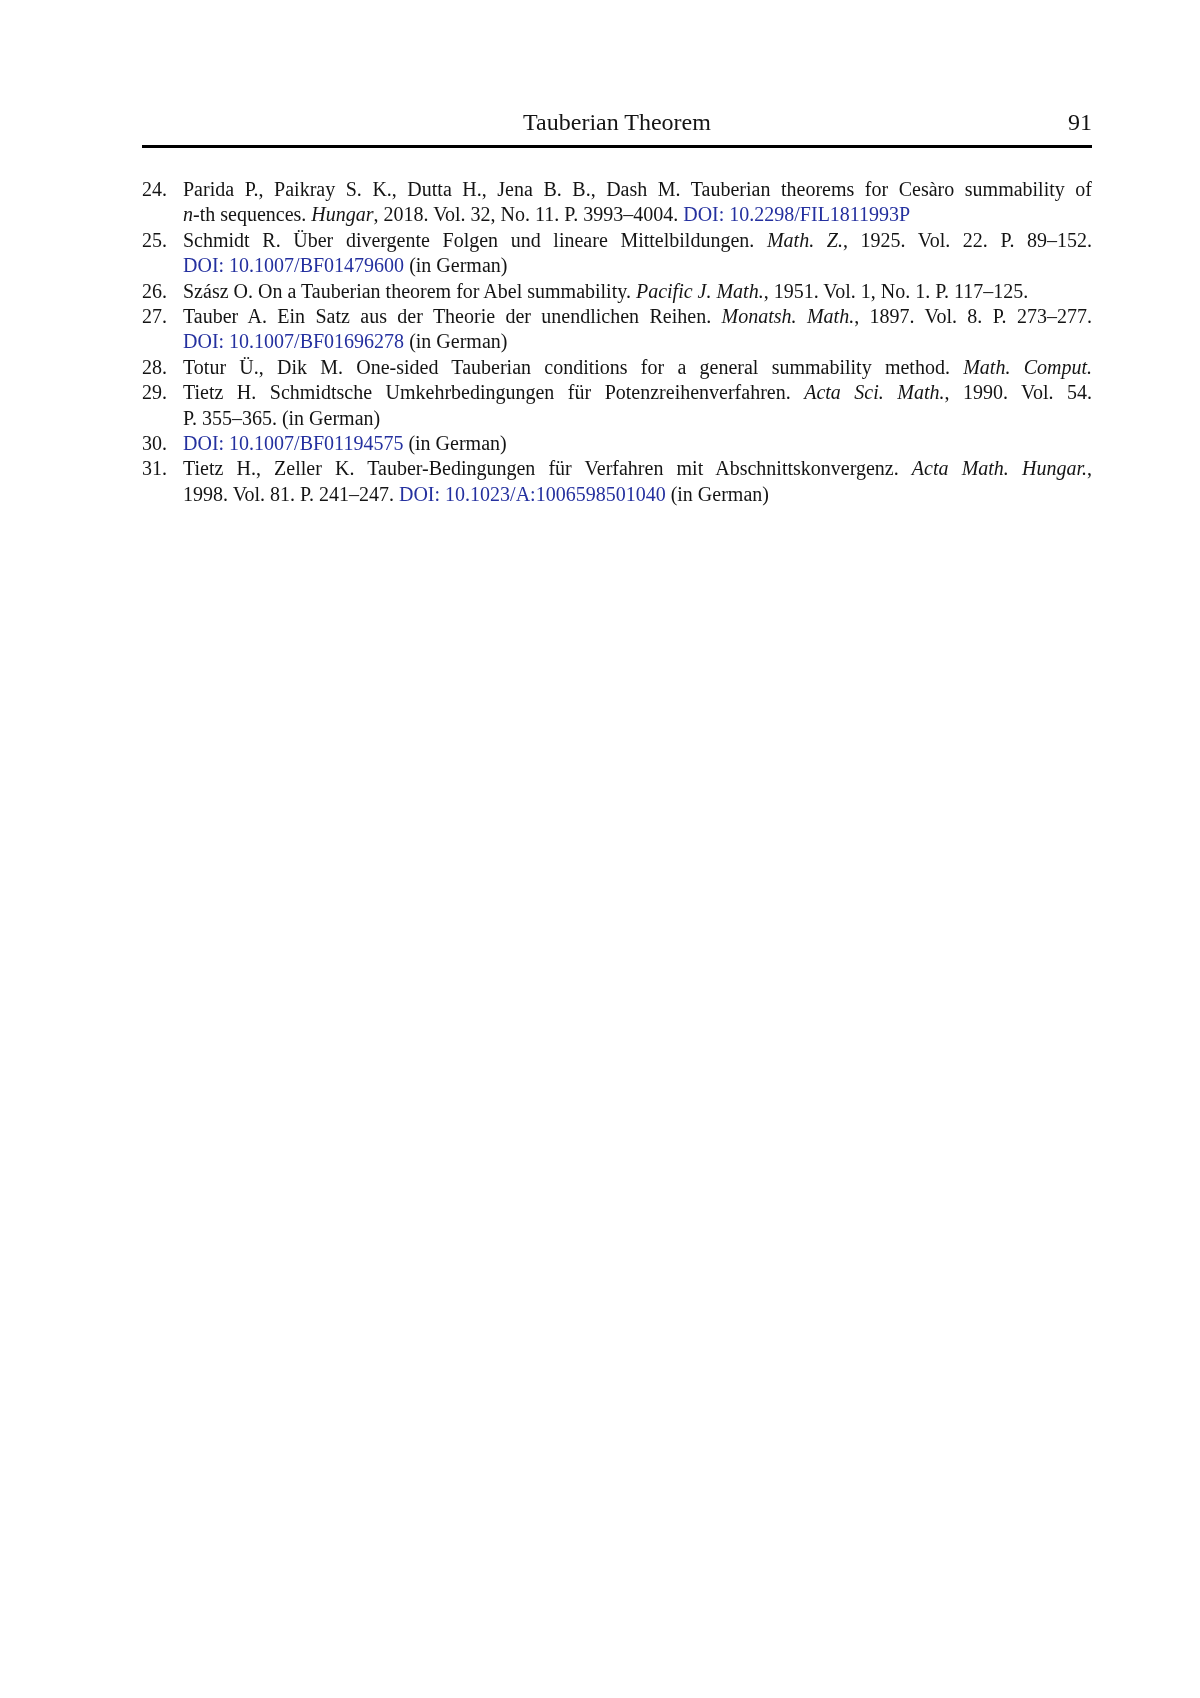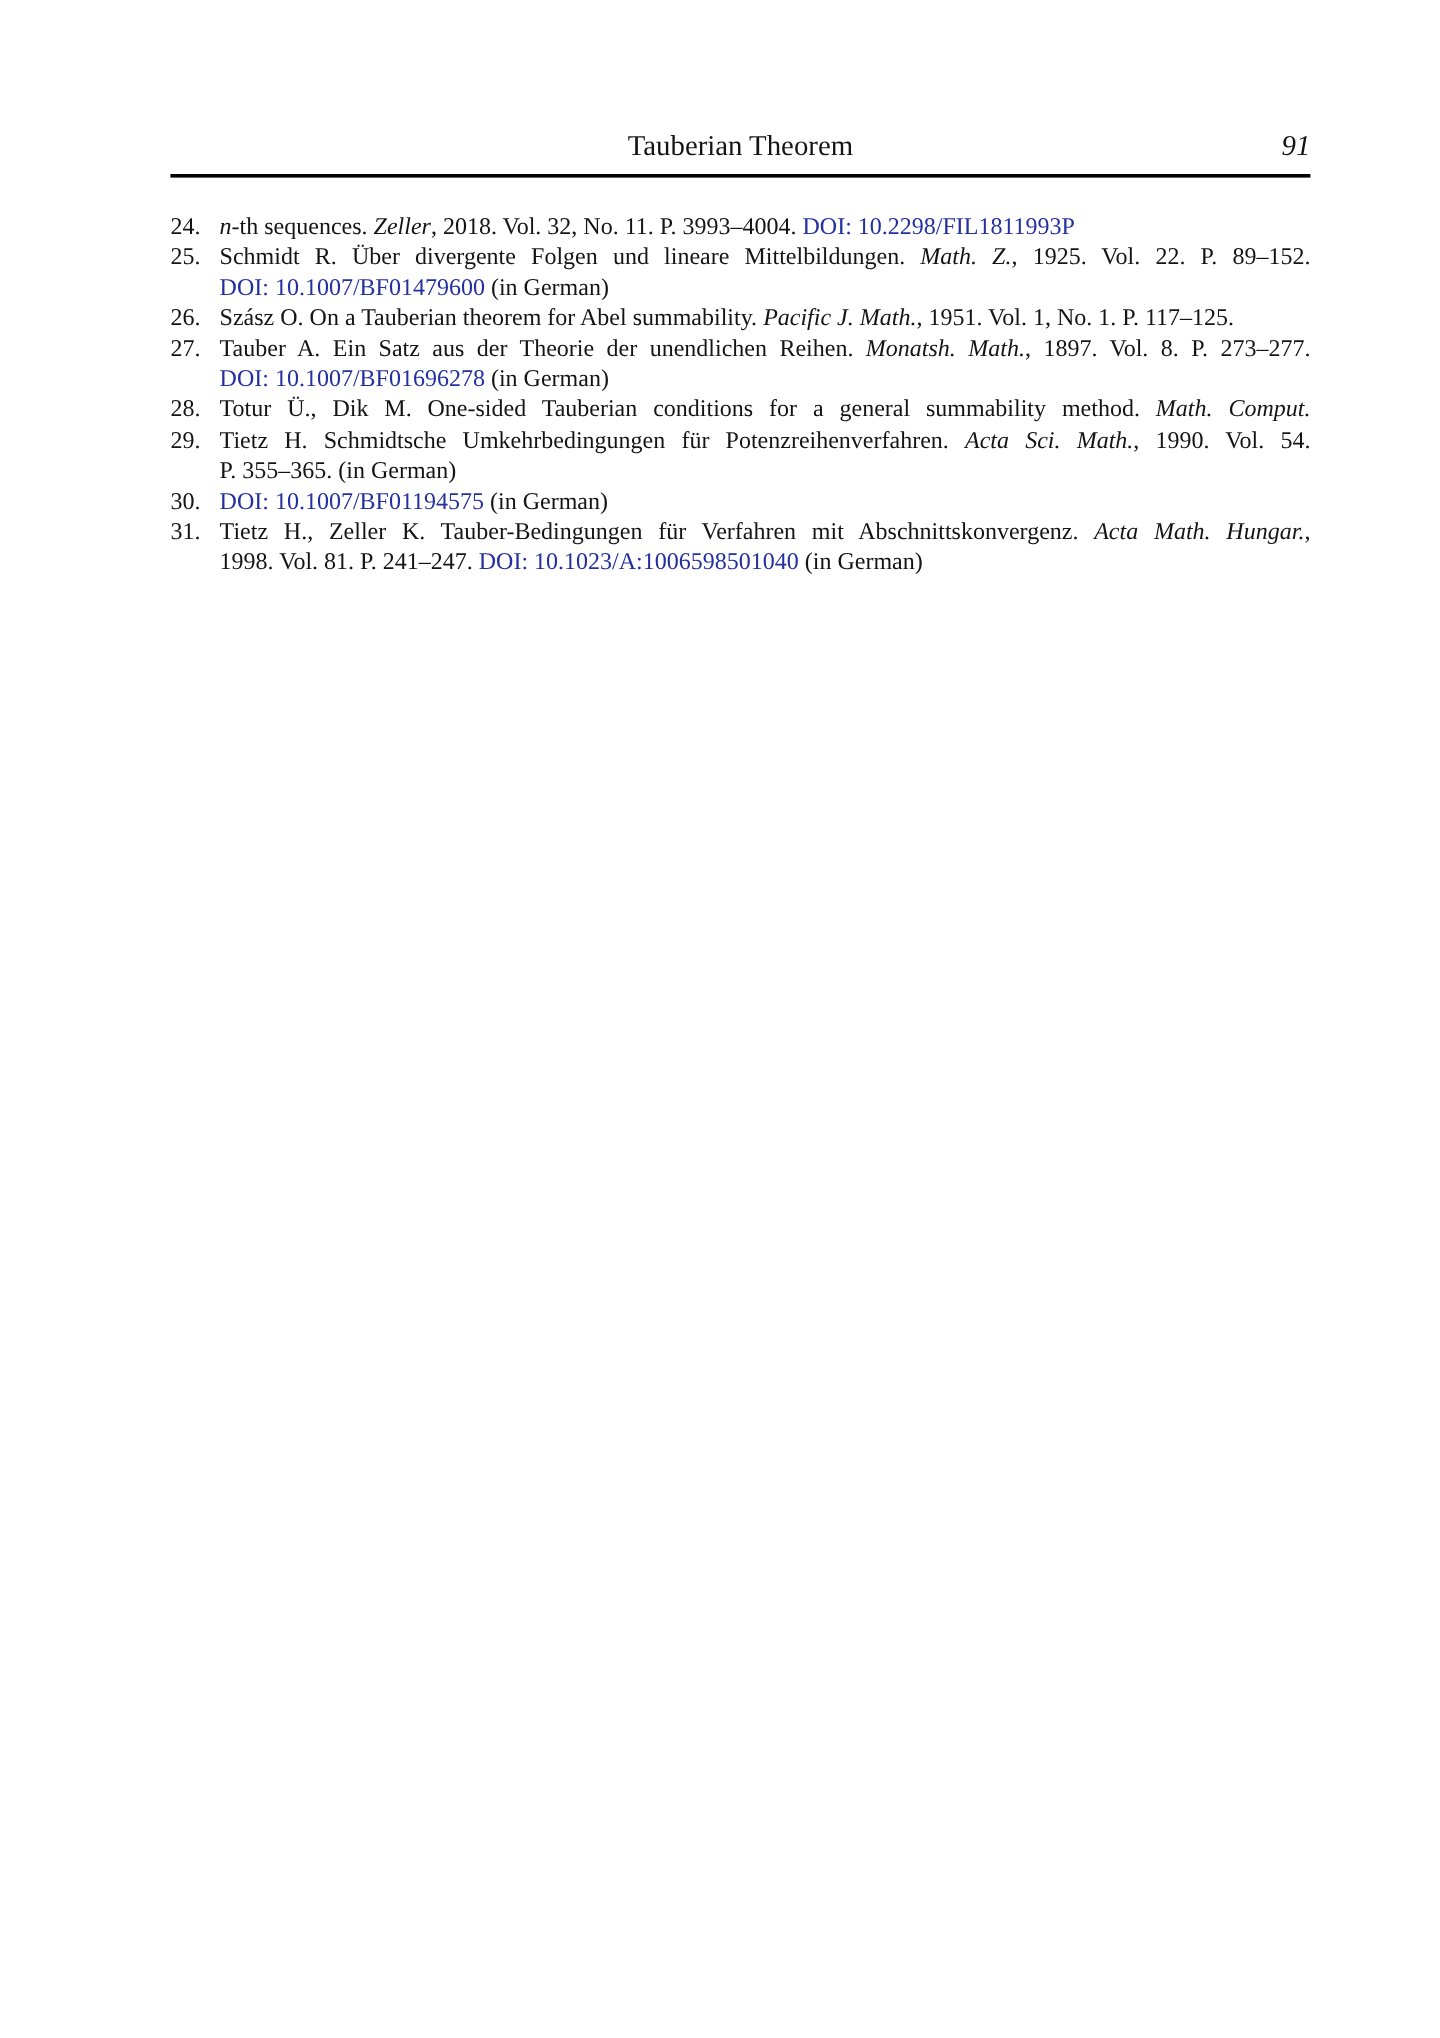--- a/index.html
+++ b/index.html
@@ -23,21 +23,20 @@
   .running-title {
     position: absolute;
     left: 0; right: 0;
     text-align: center;
     white-space: nowrap;
   }
   .page-number {
     position: absolute;
     right: 0;
     top: 0;
-    font-style: italic;
   }
   .header-rule {
     position: absolute;
     left: 142px;
     top: 145px;
     width: 950px;
     height: 2.5px;
     background: #000000;
   }
   .refs {
@@ -79,21 +78,22 @@
 <div class="page" style="--link-color: #24309F;">
   <div class="header-row">
     <div class="running-title">Tauberian Theorem</div>
     <div class="page-number">91</div>
   </div>
   <div class="header-rule"></div>
   <ol class="refs" id="refs">
       <li class="ref">
         <span class="ref-num">24.</span>
         <div class="ref-content">
-          <div class="ref-line is-last"><span class="it">n</span><span>-th sequences. </span><span class="it">Zeller</span><span>, 2018. Vol. 32, No. 11. P. 3993–4004. </span><a class="doi">DOI: 10.2298/FIL1811993P</a></div>
+          <div class="ref-line"><span>Parida P., Paikray S. K., Dutta H., Jena B. B., Dash M. Tauberian theorems for Cesàro summability of</span></div>
+          <div class="ref-line is-last"><span class="it">n</span><span>-th sequences. </span><span class="it">Hungar</span><span>, 2018. Vol. 32, No. 11. P. 3993–4004. </span><a class="doi">DOI: 10.2298/FIL1811993P</a></div>
         </div>
       </li>
       <li class="ref">
         <span class="ref-num">25.</span>
         <div class="ref-content">
           <div class="ref-line"><span>Schmidt R. Über divergente Folgen und lineare Mittelbildungen. </span><span class="it">Math. Z.</span><span>, 1925. Vol. 22. P. 89–152.</span></div>
           <div class="ref-line is-last"><a class="doi">DOI: 10.1007/BF01479600</a><span> (in German)</span></div>
         </div>
       </li>
       <li class="ref">

